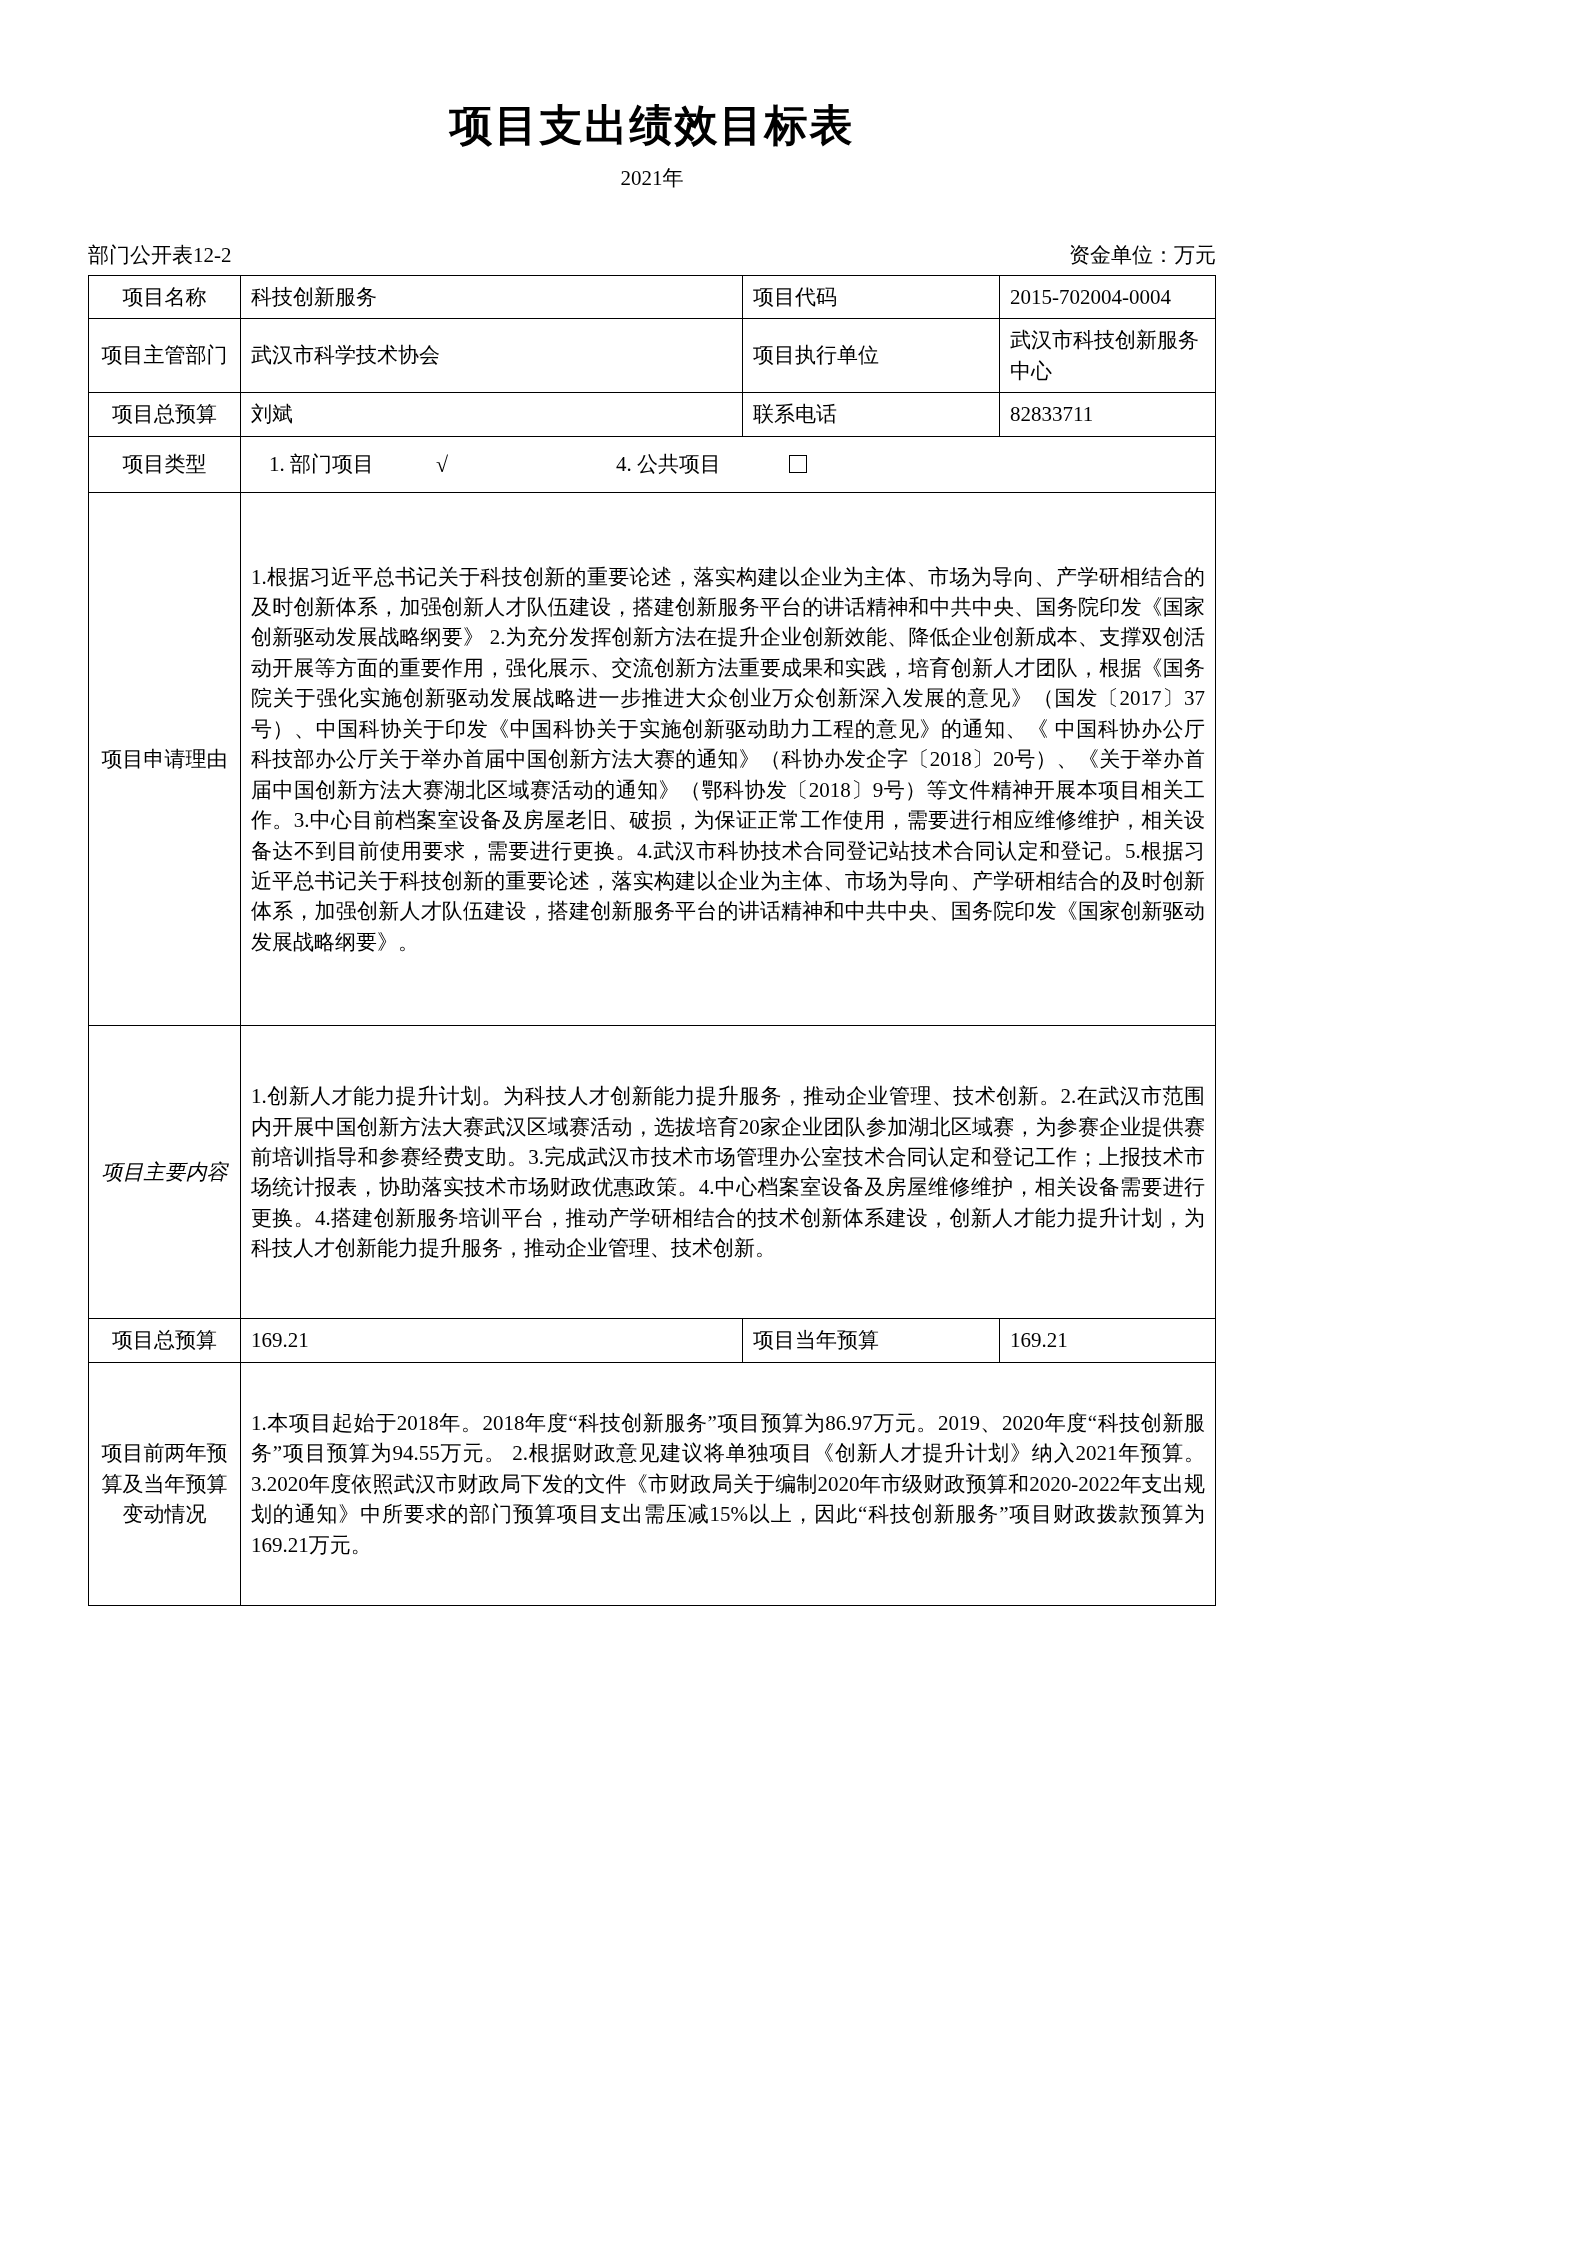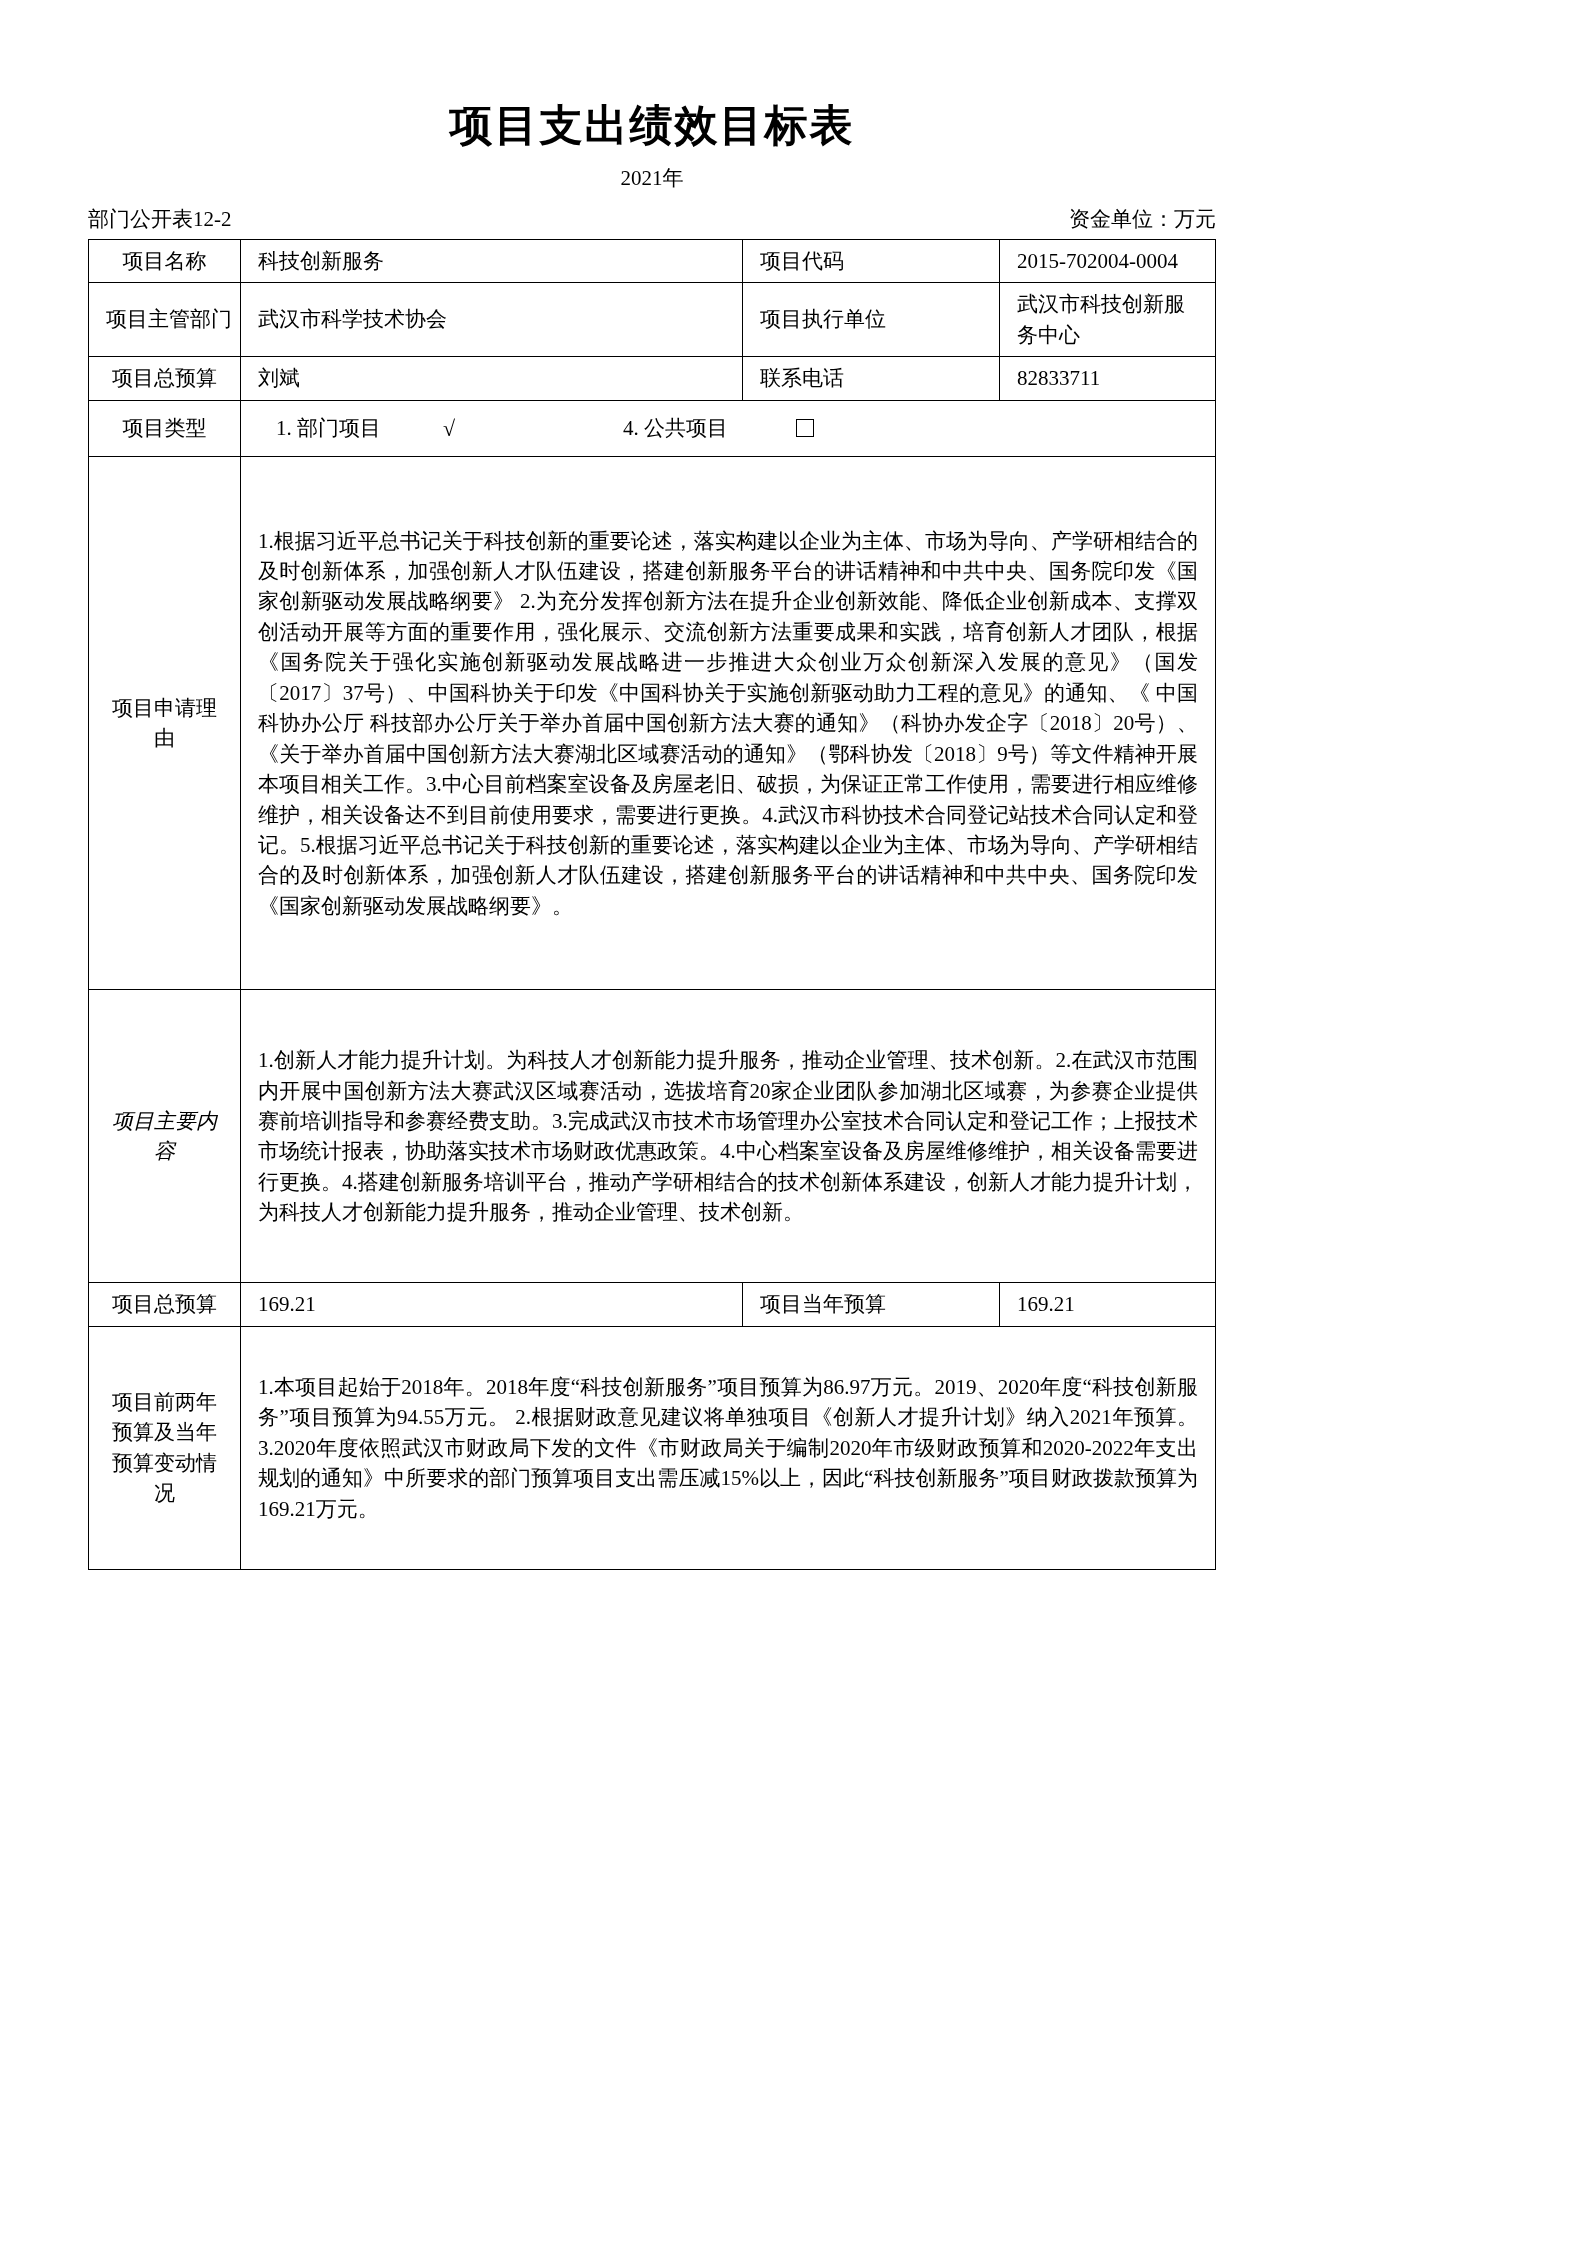--- a/index.html
+++ b/index.html
@@ -36,30 +36,30 @@
   }
   .meta-row {
     display: flex;
     justify-content: space-between;
     align-items: flex-end;
     font-size: 21px;
     margin-bottom: 6px;
     gap: 16px;
   }
   .meta-left { text-align: left; }
-  .meta-right { text-align: center; }
+  .meta-right { text-align: center; margin-top: 36px; }
 
   table.main {
     border-collapse: collapse;
     width: 100%;
     table-layout: fixed;
   }
   table.main td {
     border: 1px solid #000000;
-    padding: 6px 17px;
+    padding: 6px 10px;
     font-size: 21px;
     vertical-align: middle;
     line-height: 1.45;
   }
   td.label {
     text-align: center;
     width: 152px;
     white-space: nowrap;
   }
   td.label-wrap {

